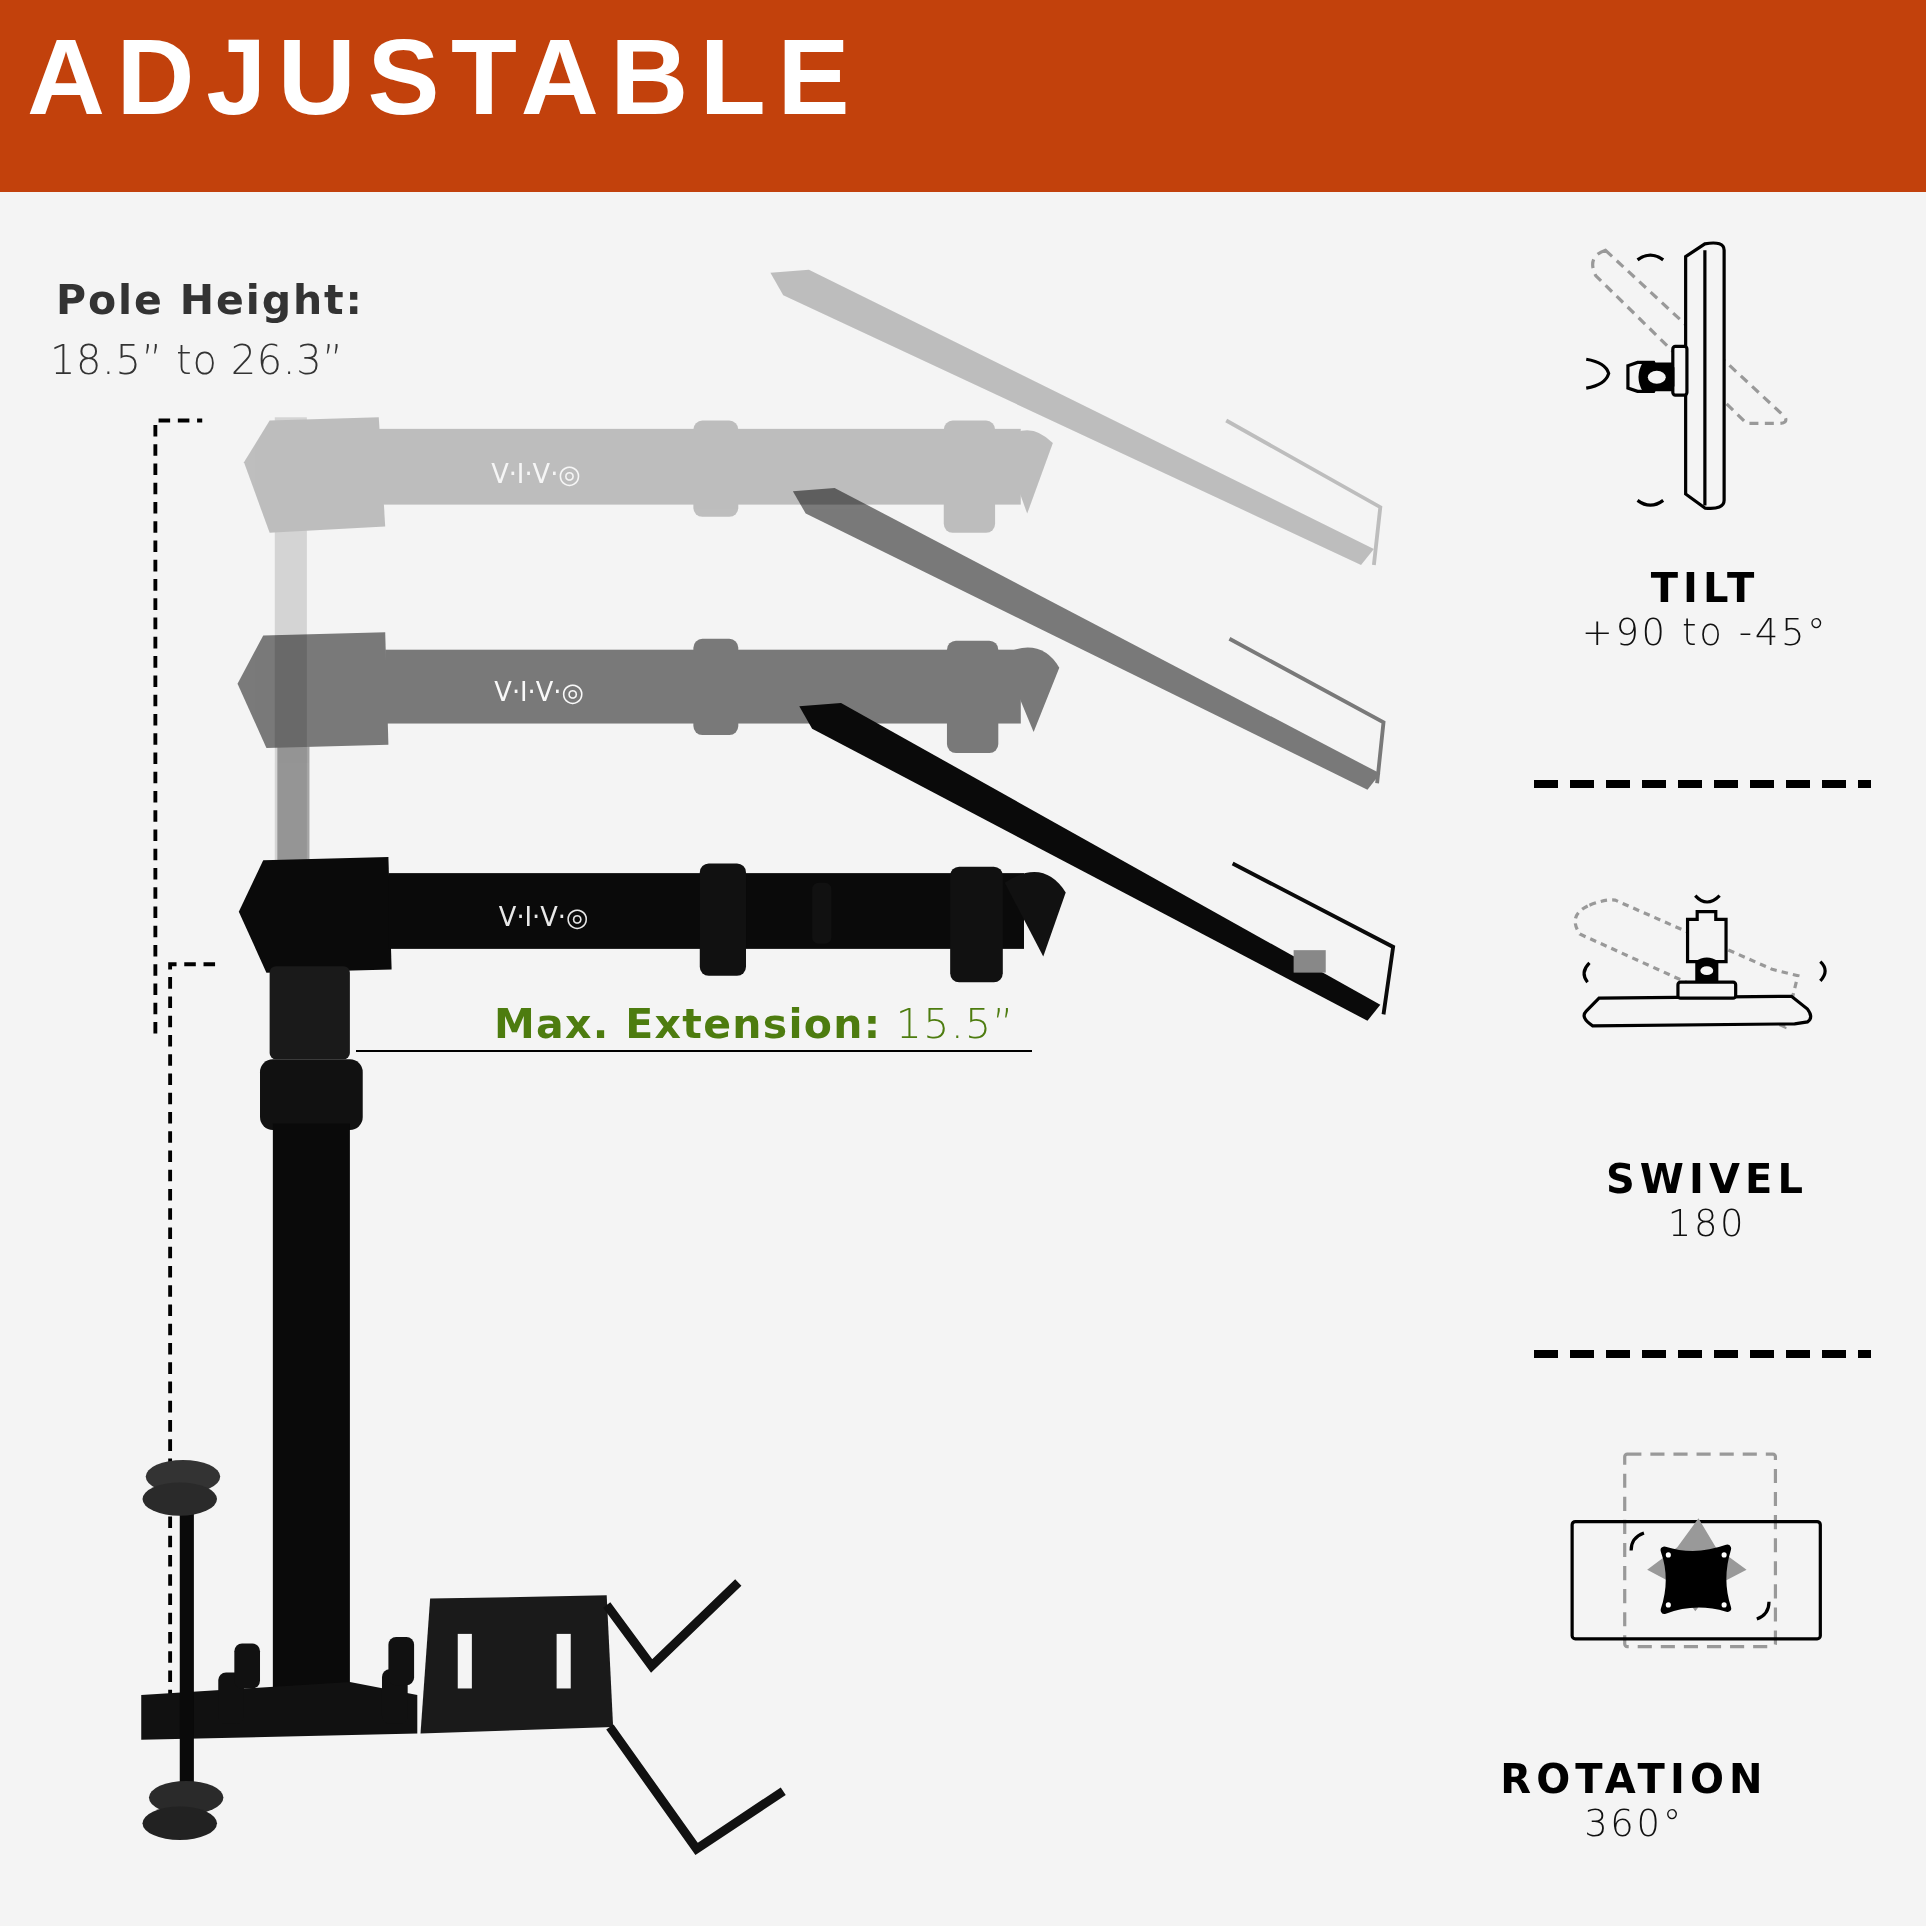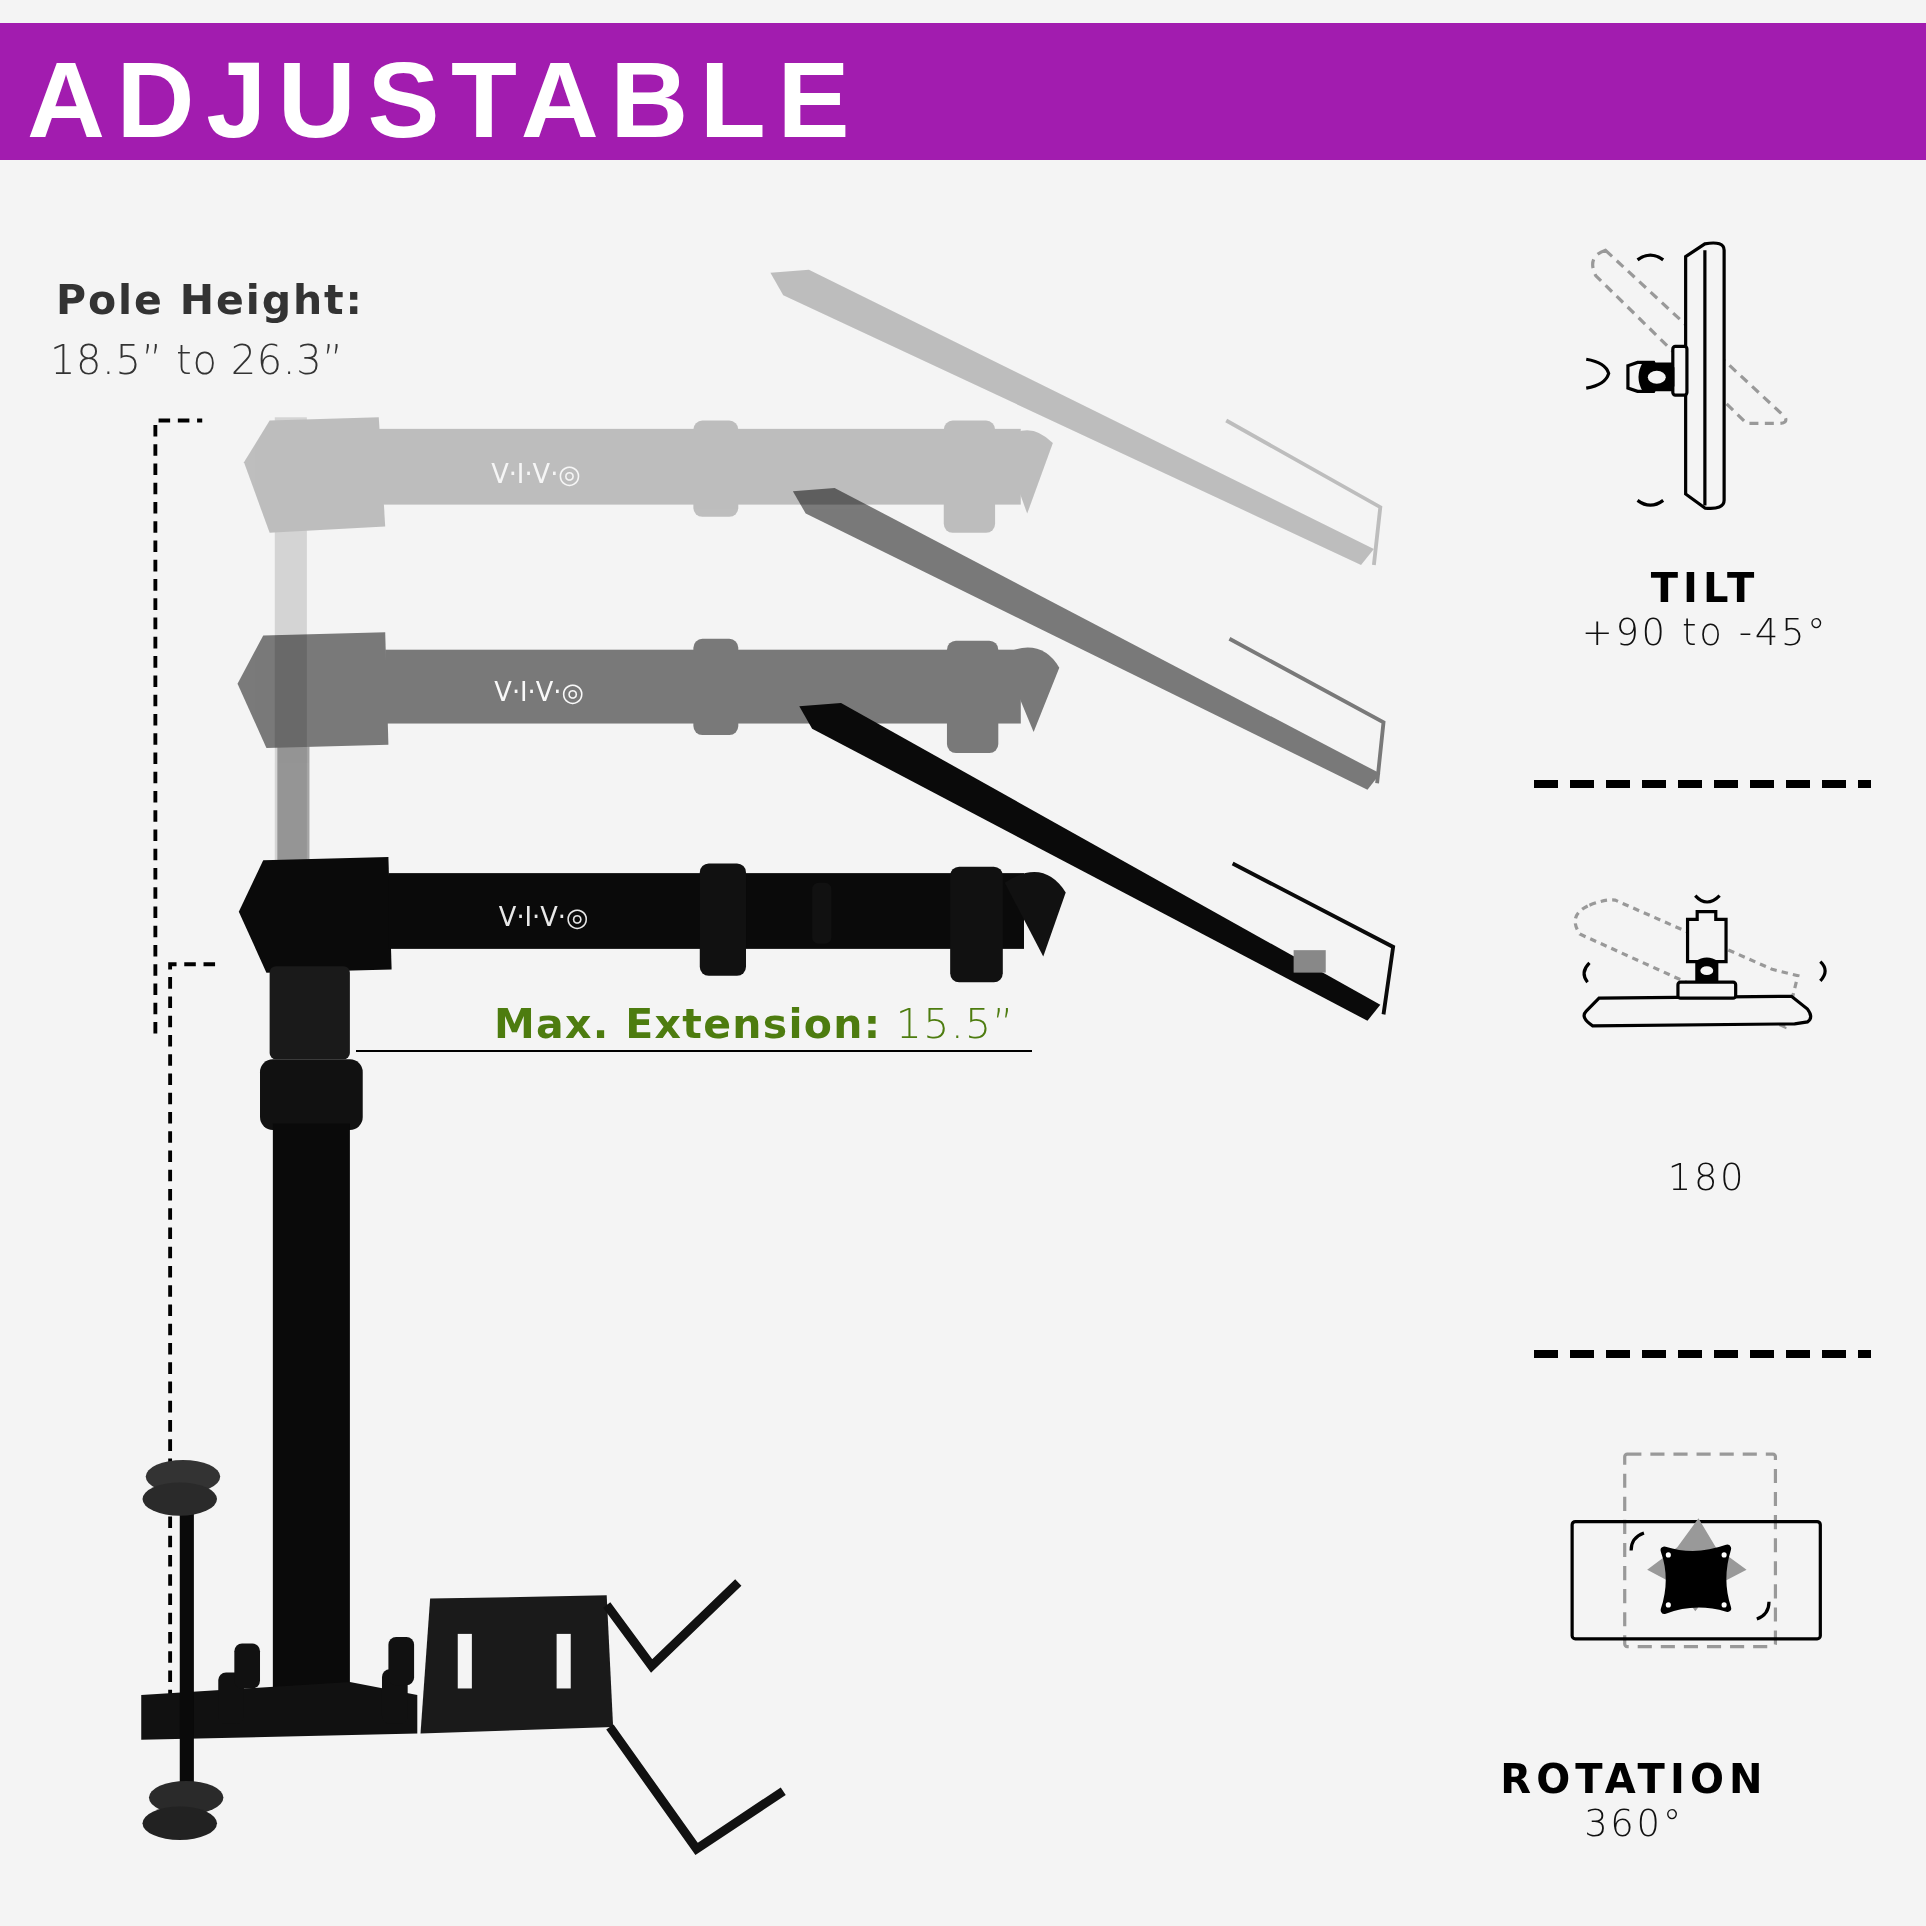--- a/index.html
+++ b/index.html
@@ -1,17 +1,17 @@
 <!DOCTYPE html>
 <html style="font-size:10.3px"><head>
 <meta charset="utf-8">
 <style>
   html, body { margin: 0; padding: 0; }
   body { width: 1926px; height: 1926px; background: #f4f4f4; position: relative; overflow: hidden; font-family: "DejaVu Sans", sans-serif; }
-  .banner { position: absolute; left: 0; top: 0; width: 1926px; height: 137px; background: #a21caf; margin-top: 23px; }
+  .banner { position: absolute; left: 0; top: 0; width: 1926px; height: 192px; background: #c2410c; }
   .banner-title { position: absolute; left: 27px; top: 19px; color: #fff; font-family: "Liberation Sans", sans-serif; font-weight: 700; font-size: 108px; letter-spacing: 11.6px; line-height: 116px; }
   .pole-label { position: absolute; left: 56px; top: 276px; color: #333; font-family: "DejaVu Sans", sans-serif; font-weight: 700; font-size: 41px; letter-spacing: 1.9px; }
   .pole-value { position: absolute; left: 50px; top: 337px; color: #333; font-family: "DejaVu Sans", sans-serif; font-weight: 300; font-size: 40px; letter-spacing: 0.6px; text-align: center; }
   .ext-wrap { position: absolute; left: 494px; top: 1000px; color: #4d7c0f; font-size: 41px; letter-spacing: 1.3px; white-space: nowrap; }
   .ext-label { font-weight: 700; font-family: "DejaVu Sans", sans-serif; }
   .ext-value { font-weight: 300; font-family: "DejaVu Sans", sans-serif; }
   .ext-line { position: absolute; left: 356px; top: 1050px; width: 676px; height: 1.9px; background: #000; }
   .stand { position: absolute; left: 0; top: 0; }
   .feature { position: absolute; width: 360px; text-align: center; color: #000; }
   .feature-title { font-family: "DejaVu Sans", sans-serif; font-weight: 700; font-size: 40px; letter-spacing: 5.1px; }
@@ -136,20 +136,21 @@
     <rect x="173" y="190" width="90" height="25" rx="4"></rect>
     <path d="M 203 92 L 203 80 L 232 80 L 232 92 L 248 92 L 248 158 L 188 158 L 188 92 Z"></path>
     <path d="M 200 55 Q 218 75 238 55" fill="none"></path>
   </g>
   <path d="M 200 190 L 200 158 Q 218 145 236 158 L 236 190 Z" fill="#000"></path>
   <ellipse cx="218" cy="172" rx="10" ry="7" fill="#f4f4f4"></ellipse>
   <path d="M 32 190 Q 20 175 35 160" stroke="#000" stroke-width="5" fill="none"></path>
   <path d="M 395 188 Q 410 172 395 158" stroke="#000" stroke-width="5" fill="none"></path>
 </svg>
 <div class="feature" style="left:1527px; top:1156px;">
+  <div class="feature-title">SWIVEL</div>
   <div class="feature-value">180</div>
 </div>
 
 <div class="divider" style="top:1350px;"></div>
 
 <svg class="icon-svg" style="left:1567px; top:1451px;" width="295" height="295" viewBox="0 0 460 460">
   <rect x="90" y="5" width="235" height="300" rx="4" stroke="#999" stroke-width="5" stroke-dasharray="22 14" fill="none"></rect>
   <rect x="8" y="110" width="387" height="183" rx="5" stroke="#000" stroke-width="5" fill="none"></rect>
   <g fill="#999">
     <path d="M 205 105 L 232 150 L 280 185 L 232 210 L 200 250 L 172 210 L 125 185 L 172 150 Z"></path>

